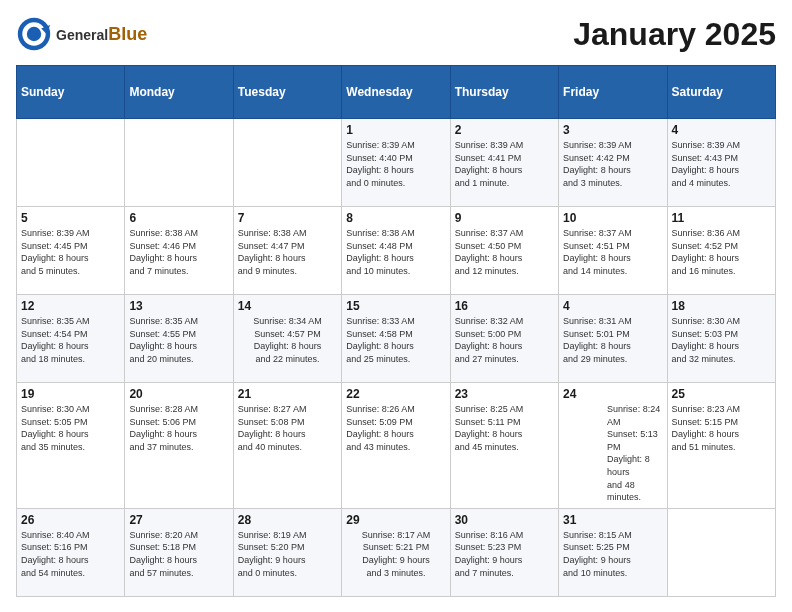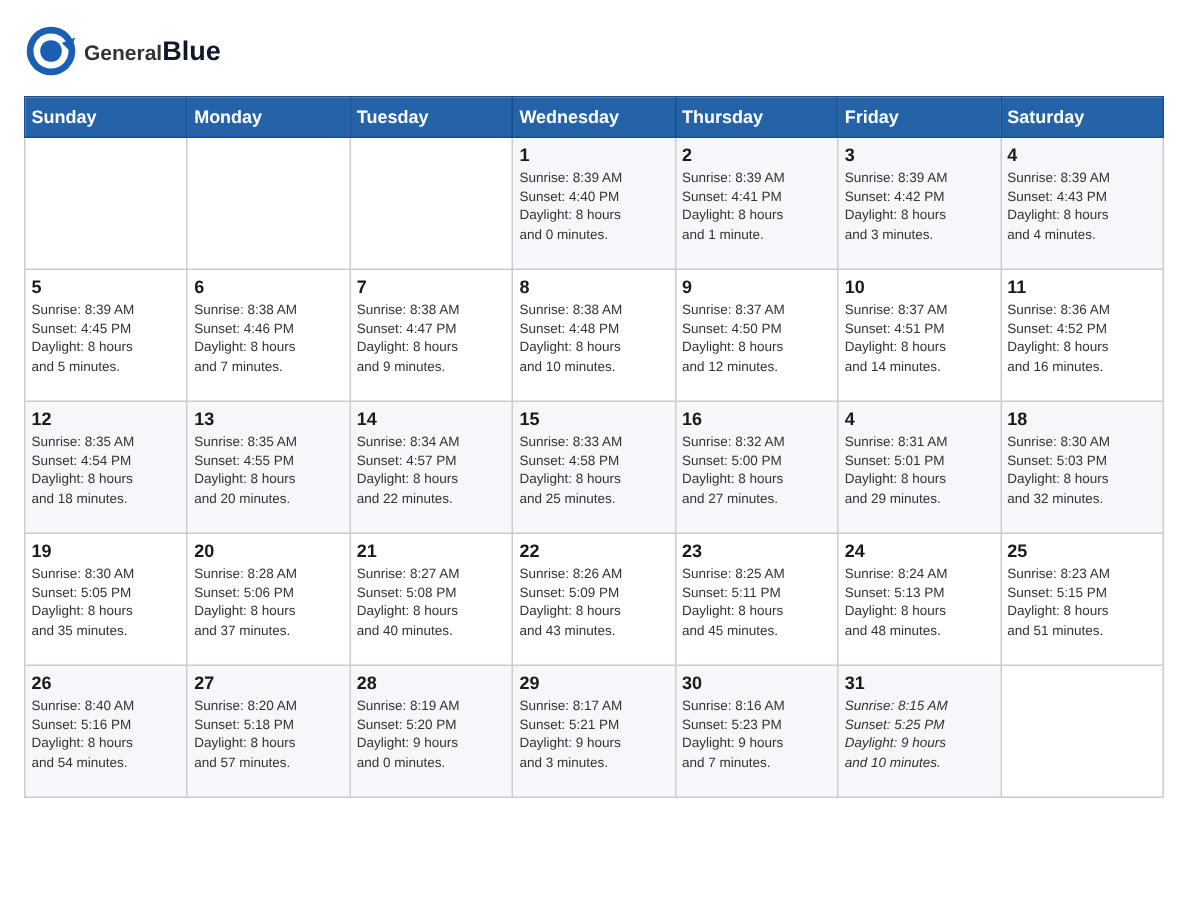--- a/index.html
+++ b/index.html
@@ -21,21 +21,21 @@
       align-items: center;
     }
     .logo-text-general {
       font-size: 14px;
       font-weight: bold;
       color: #333;
     }
     .logo-text-blue {
       font-size: 18px;
       font-weight: bold;
-      color: #0f172a;
+      color: #a16207;
     }
     .logo-icon {
       width: 36px;
       height: 36px;
       margin-right: 4px;
     }
     .title-area {
       text-align: right;
     }
     .calendar-title {
@@ -50,21 +50,21 @@
     table {
       width: 100%;
       border-collapse: collapse;
       table-layout: fixed;
     }
     thead tr th {
       background-color: #2563a8;
       color: #fff;
       font-size: 12px;
       font-weight: bold;
-      padding: 6px 4px;
+      padding: 19px 4px;
       text-align: left;
       border: 1px solid #1a4d8f;
     }
     tbody tr td {
       vertical-align: top;
       border: 1px solid #ccc;
       padding: 4px;
       font-size: 9.5px;
       color: #222;
       height: 88px;
@@ -103,20 +103,21 @@
       <circle cx="20" cy="20" r="8" fill="#1a5fb4"></circle>
       <polygon points="28,14 38,10 34,20" fill="#1a5fb4"></polygon>
     </svg>
     <div>
       <div>
         <span class="logo-text-general">General</span><span class="logo-text-blue">Blue</span>
       </div>
     </div>
   </div>
   <div class="title-area">
+    <div class="calendar-title">January 2025</div>
   </div>
 </div>
 
 <table>
   <thead>
     <tr>
     <th>Sunday</th>
         <th>Monday</th>
         <th>Tuesday</th>
         <th>Wednesday</th>
@@ -220,21 +221,21 @@
         </td>
         <td>
           <span class="day-number">13</span>
           <div class="day-info" style="white-space: pre-line;">Sunrise: 8:35 AM
 Sunset: 4:55 PM
 Daylight: 8 hours
 and 20 minutes.</div>
         </td>
         <td>
           <span class="day-number">14</span>
-          <div class="day-info" style="white-space: pre-line;">Sunrise: 8:34 AM
+          <div class="day-info" style="white-space: pre-line; text-align: center;">Sunrise: 8:34 AM
 Sunset: 4:57 PM
 Daylight: 8 hours
 and 22 minutes.</div>
         </td>
         <td>
           <span class="day-number">15</span>
           <div class="day-info" style="white-space: pre-line;">Sunrise: 8:33 AM
 Sunset: 4:58 PM
 Daylight: 8 hours
 and 25 minutes.</div>
@@ -292,21 +293,21 @@
         </td>
         <td>
           <span class="day-number">23</span>
           <div class="day-info" style="white-space: pre-line;">Sunrise: 8:25 AM
 Sunset: 5:11 PM
 Daylight: 8 hours
 and 45 minutes.</div>
         </td>
         <td>
           <span class="day-number">24</span>
-          <div class="day-info" style="white-space: pre-line;">Sunrise: 8:24 AM
+          <div class="day-info" style="white-space: pre-line; margin-left: 44px;">Sunrise: 8:24 AM
 Sunset: 5:13 PM
 Daylight: 8 hours
 and 48 minutes.</div>
         </td>
         <td>
           <span class="day-number">25</span>
           <div class="day-info" style="white-space: pre-line;">Sunrise: 8:23 AM
 Sunset: 5:15 PM
 Daylight: 8 hours
 and 51 minutes.</div>
@@ -329,35 +330,35 @@
         </td>
         <td>
           <span class="day-number">28</span>
           <div class="day-info" style="white-space: pre-line;">Sunrise: 8:19 AM
 Sunset: 5:20 PM
 Daylight: 9 hours
 and 0 minutes.</div>
         </td>
         <td>
           <span class="day-number">29</span>
-          <div class="day-info" style="white-space: pre-line;">Sunrise: 8:17 AM
+          <div class="day-info" style="white-space: pre-line; text-align: center;">Sunrise: 8:17 AM
 Sunset: 5:21 PM
 Daylight: 9 hours
 and 3 minutes.</div>
         </td>
         <td>
           <span class="day-number">30</span>
           <div class="day-info" style="white-space: pre-line;">Sunrise: 8:16 AM
 Sunset: 5:23 PM
 Daylight: 9 hours
 and 7 minutes.</div>
         </td>
         <td>
           <span class="day-number">31</span>
-          <div class="day-info" style="white-space: pre-line; font-style: italic;">Sunrise: 8:15 AM
+          <div class="day-info" style="white-space: pre-line;">Sunrise: 8:15 AM
 Sunset: 5:25 PM
 Daylight: 9 hours
 and 10 minutes.</div>
         </td>
         <td class="empty-cell"></td>
       </tr>
     </tbody>
 </table>
 
 </body></html>

